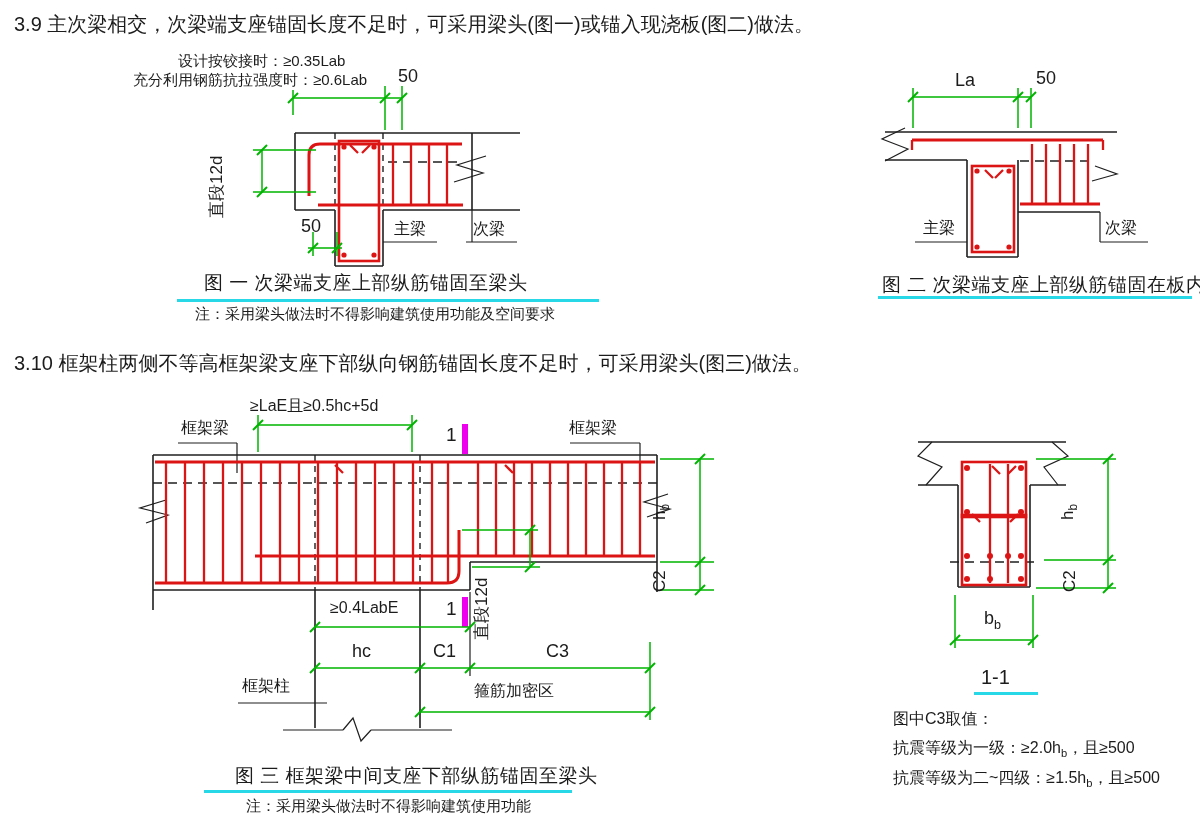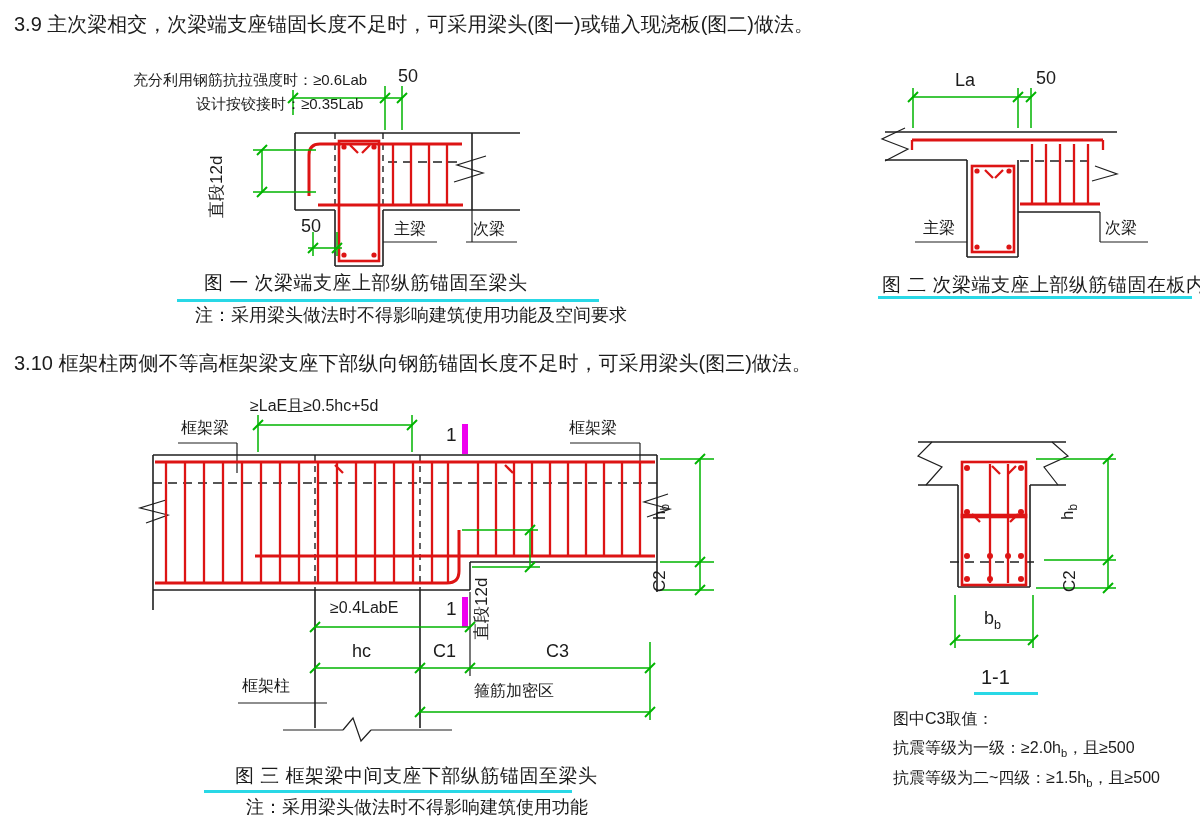--- a/index.html
+++ b/index.html
@@ -9,21 +9,21 @@
     overflow:hidden;
   }
   .t { position:absolute; white-space:nowrap; line-height:1.15; }
   .rot { position:absolute; white-space:nowrap; line-height:20px; height:20px;
          transform:rotate(-90deg); transform-origin:left bottom; }
   .h { font-size:20px; }
   .dimtxt { font-size:15px; }
   .big { font-size:18px; }
   .lbl { font-size:16px; }
   .cap { font-size:19px; letter-spacing:0.5px; }
-  .note { font-size:18px; }
+  .note { font-size:15px; }
   .mark1 { font-size:19px; }
   .cyanline { position:absolute; height:3px; background:#29d8e6; }
   sub { font-size:70%; }
   svg { position:absolute; left:0; top:0; }
   .blk { stroke:#1f1f1f; stroke-width:1.6; fill:none; }
   .blkthin { stroke:#1f1f1f; stroke-width:1.2; fill:none; }
   .dash { stroke:#1f1f1f; stroke-width:1.4; fill:none; stroke-dasharray:9 6; }
   .dash2 { stroke:#1f1f1f; stroke-width:1.4; fill:none; stroke-dasharray:6 5; }
   .bar { stroke:#dd1414; stroke-width:3; fill:none; }
   .stir { stroke:#dd1414; stroke-width:2.3; fill:none; }
@@ -268,21 +268,21 @@
       <line class="grn" x1="955" y1="595" x2="955" y2="648"></line>
       <line class="grn" x1="1033" y1="595" x2="1033" y2="648"></line>
       <line class="grn" x1="955" y1="640" x2="1033" y2="640"></line>
       <line class="tk" x1="950" y1="645" x2="960" y2="635"></line>
       <line class="tk" x1="1028" y1="645" x2="1038" y2="635"></line>
     </g>
   </svg>
 
   <div class="t h" style="left:14px; top:13px;">3.9 主次梁相交，次梁端支座锚固长度不足时，可采用梁头(图一)或锚入现浇板(图二)做法。</div>
 
-  <div class="t dimtxt" style="left:196px; top:52px;margin-top:43px;">设计按铰接时：≥0.35Lab</div>
+  <div class="t dimtxt" style="left:178px; top:52px;">设计按铰接时：≥0.35Lab</div>
   <div class="t dimtxt" style="left:133px; top:71px;">充分利用钢筋抗拉强度时：≥0.6Lab</div>
   <div class="t big" style="left:398px; top:66px;">50</div>
   <div class="rot" style="left:227px; top:198px; font-size:17px;">直段12d</div>
   <div class="t big" style="left:301px; top:216px;">50</div>
   <div class="t lbl" style="left:394px; top:220px;">主梁</div>
   <div class="t lbl" style="left:473px; top:220px;">次梁</div>
   <div class="t cap" style="left:204px; top:272px;">图 一  次梁端支座上部纵筋锚固至梁头</div>
   <div class="cyanline" style="left:177px; top:299px; width:422px;"></div>
   <div class="t note" style="left:195px; top:305px;">注：采用梁头做法时不得影响建筑使用功能及空间要求</div>
 

